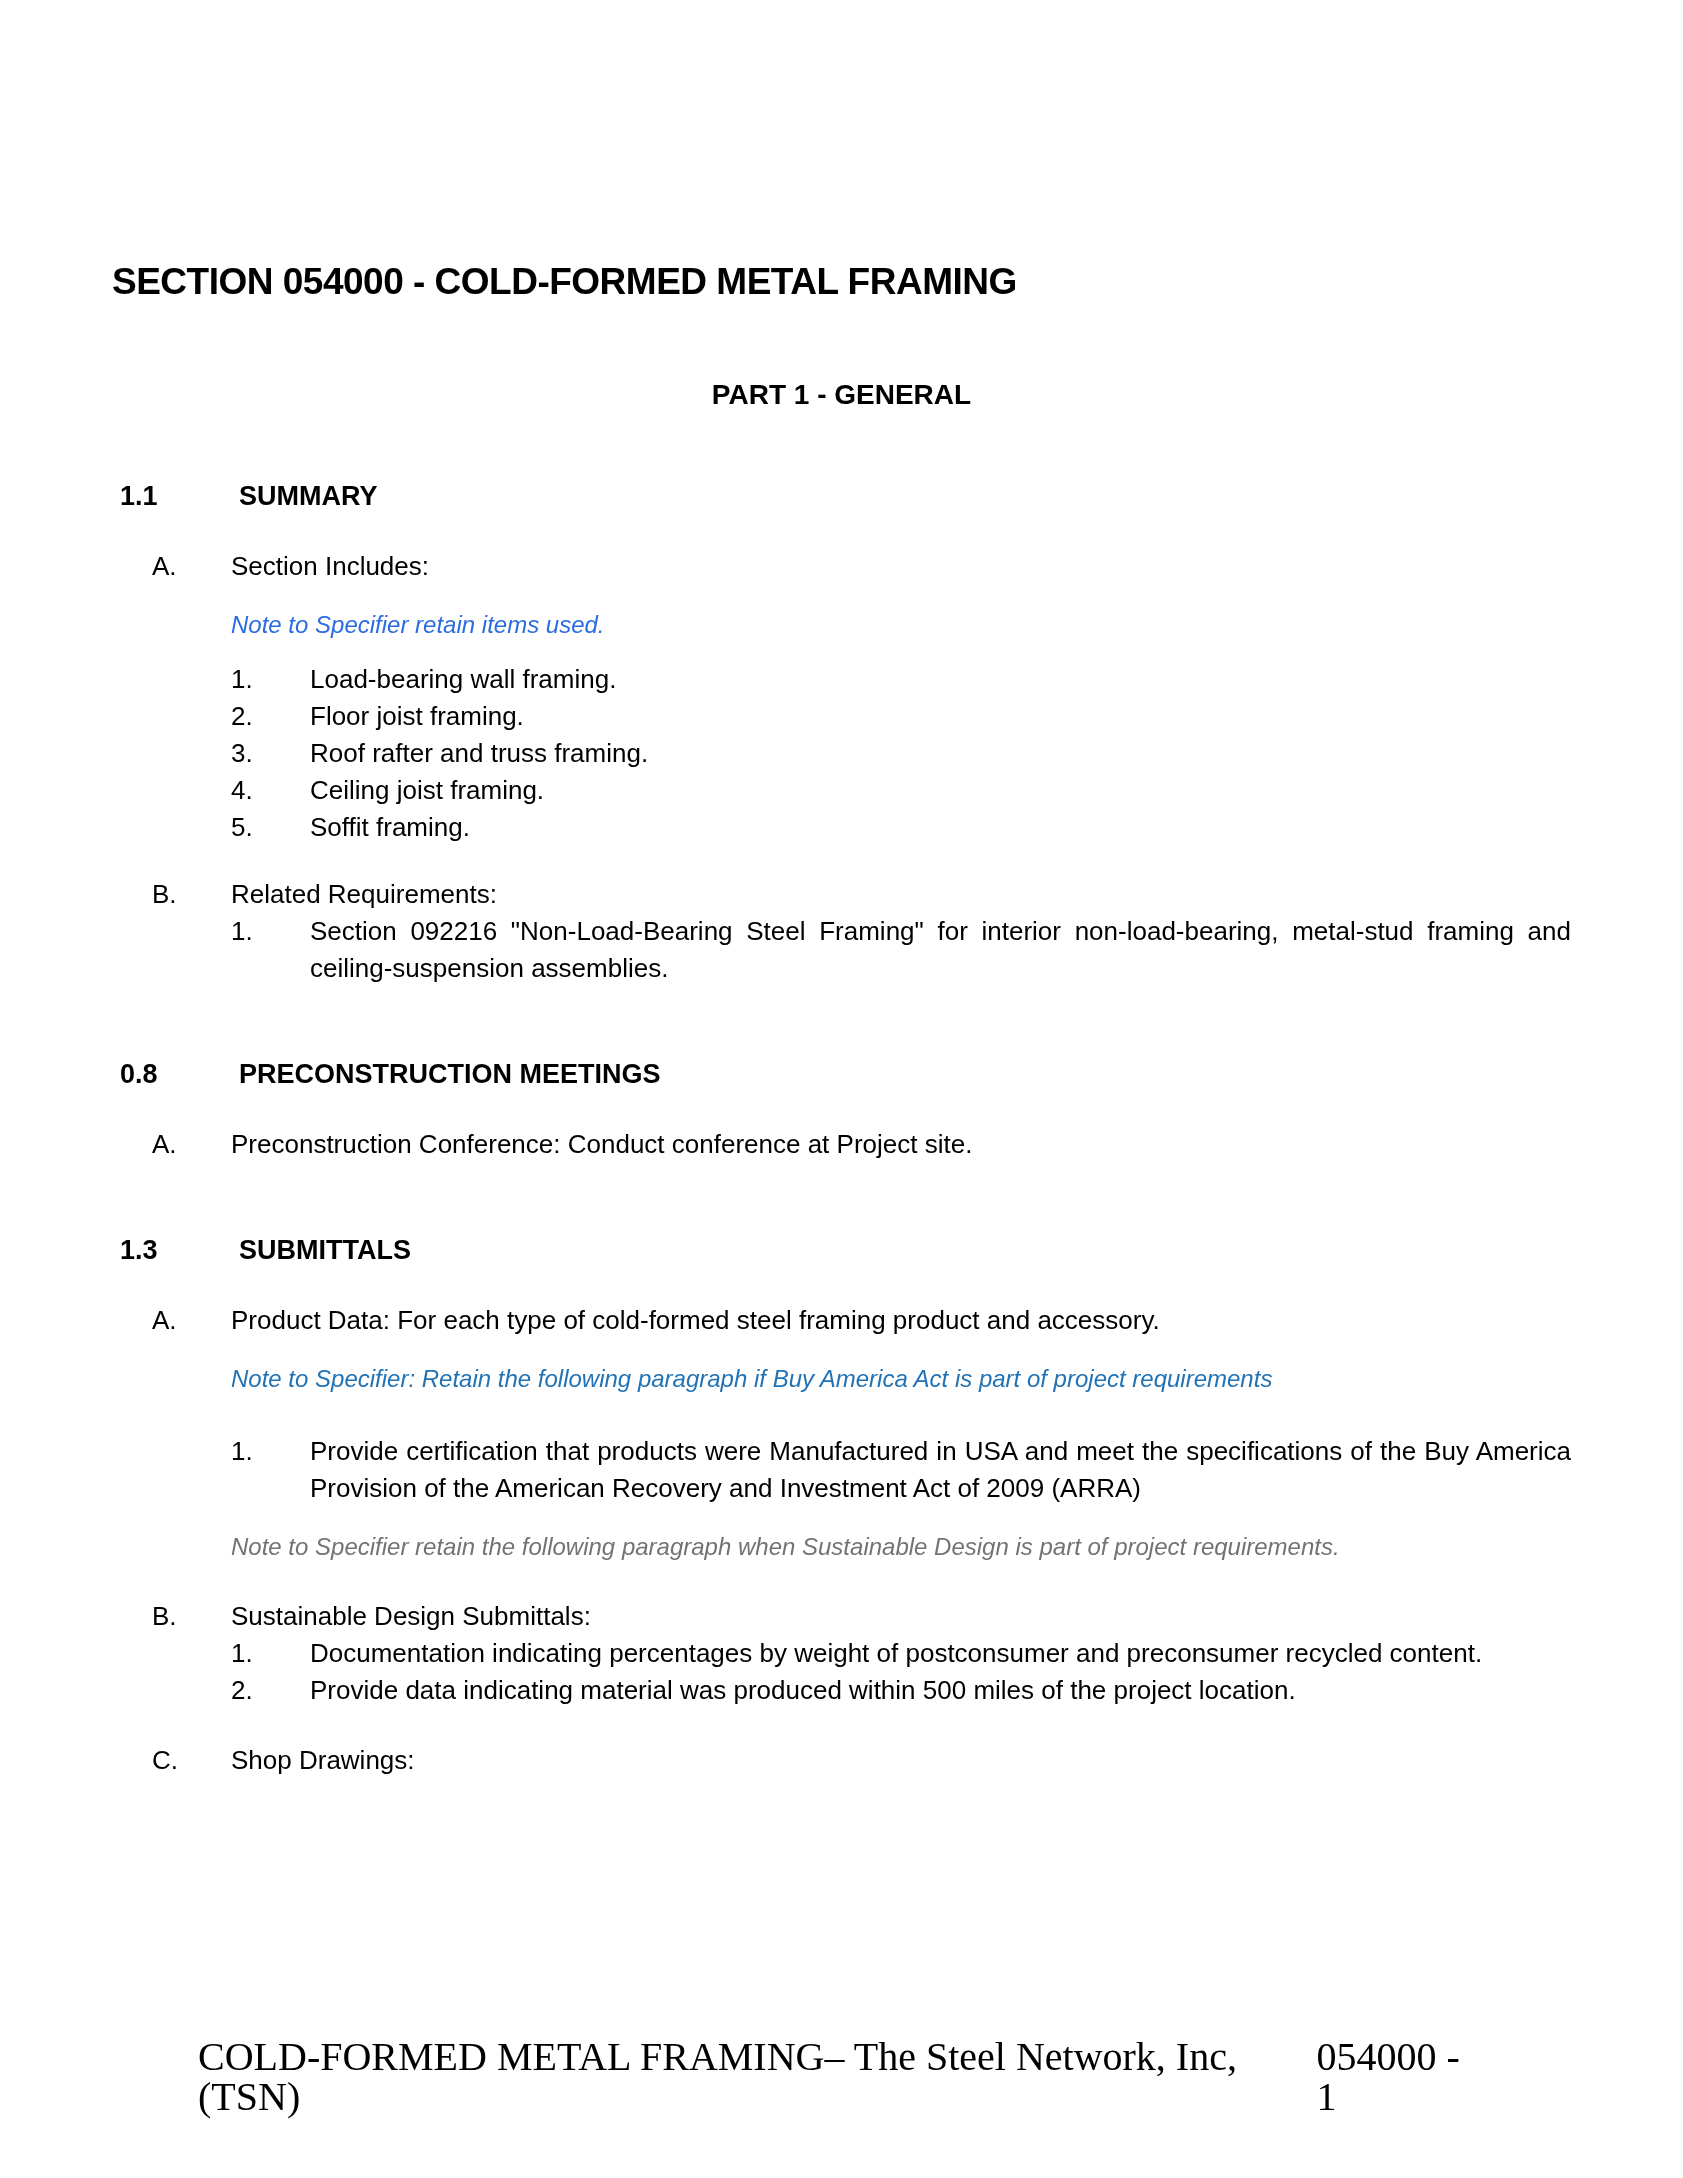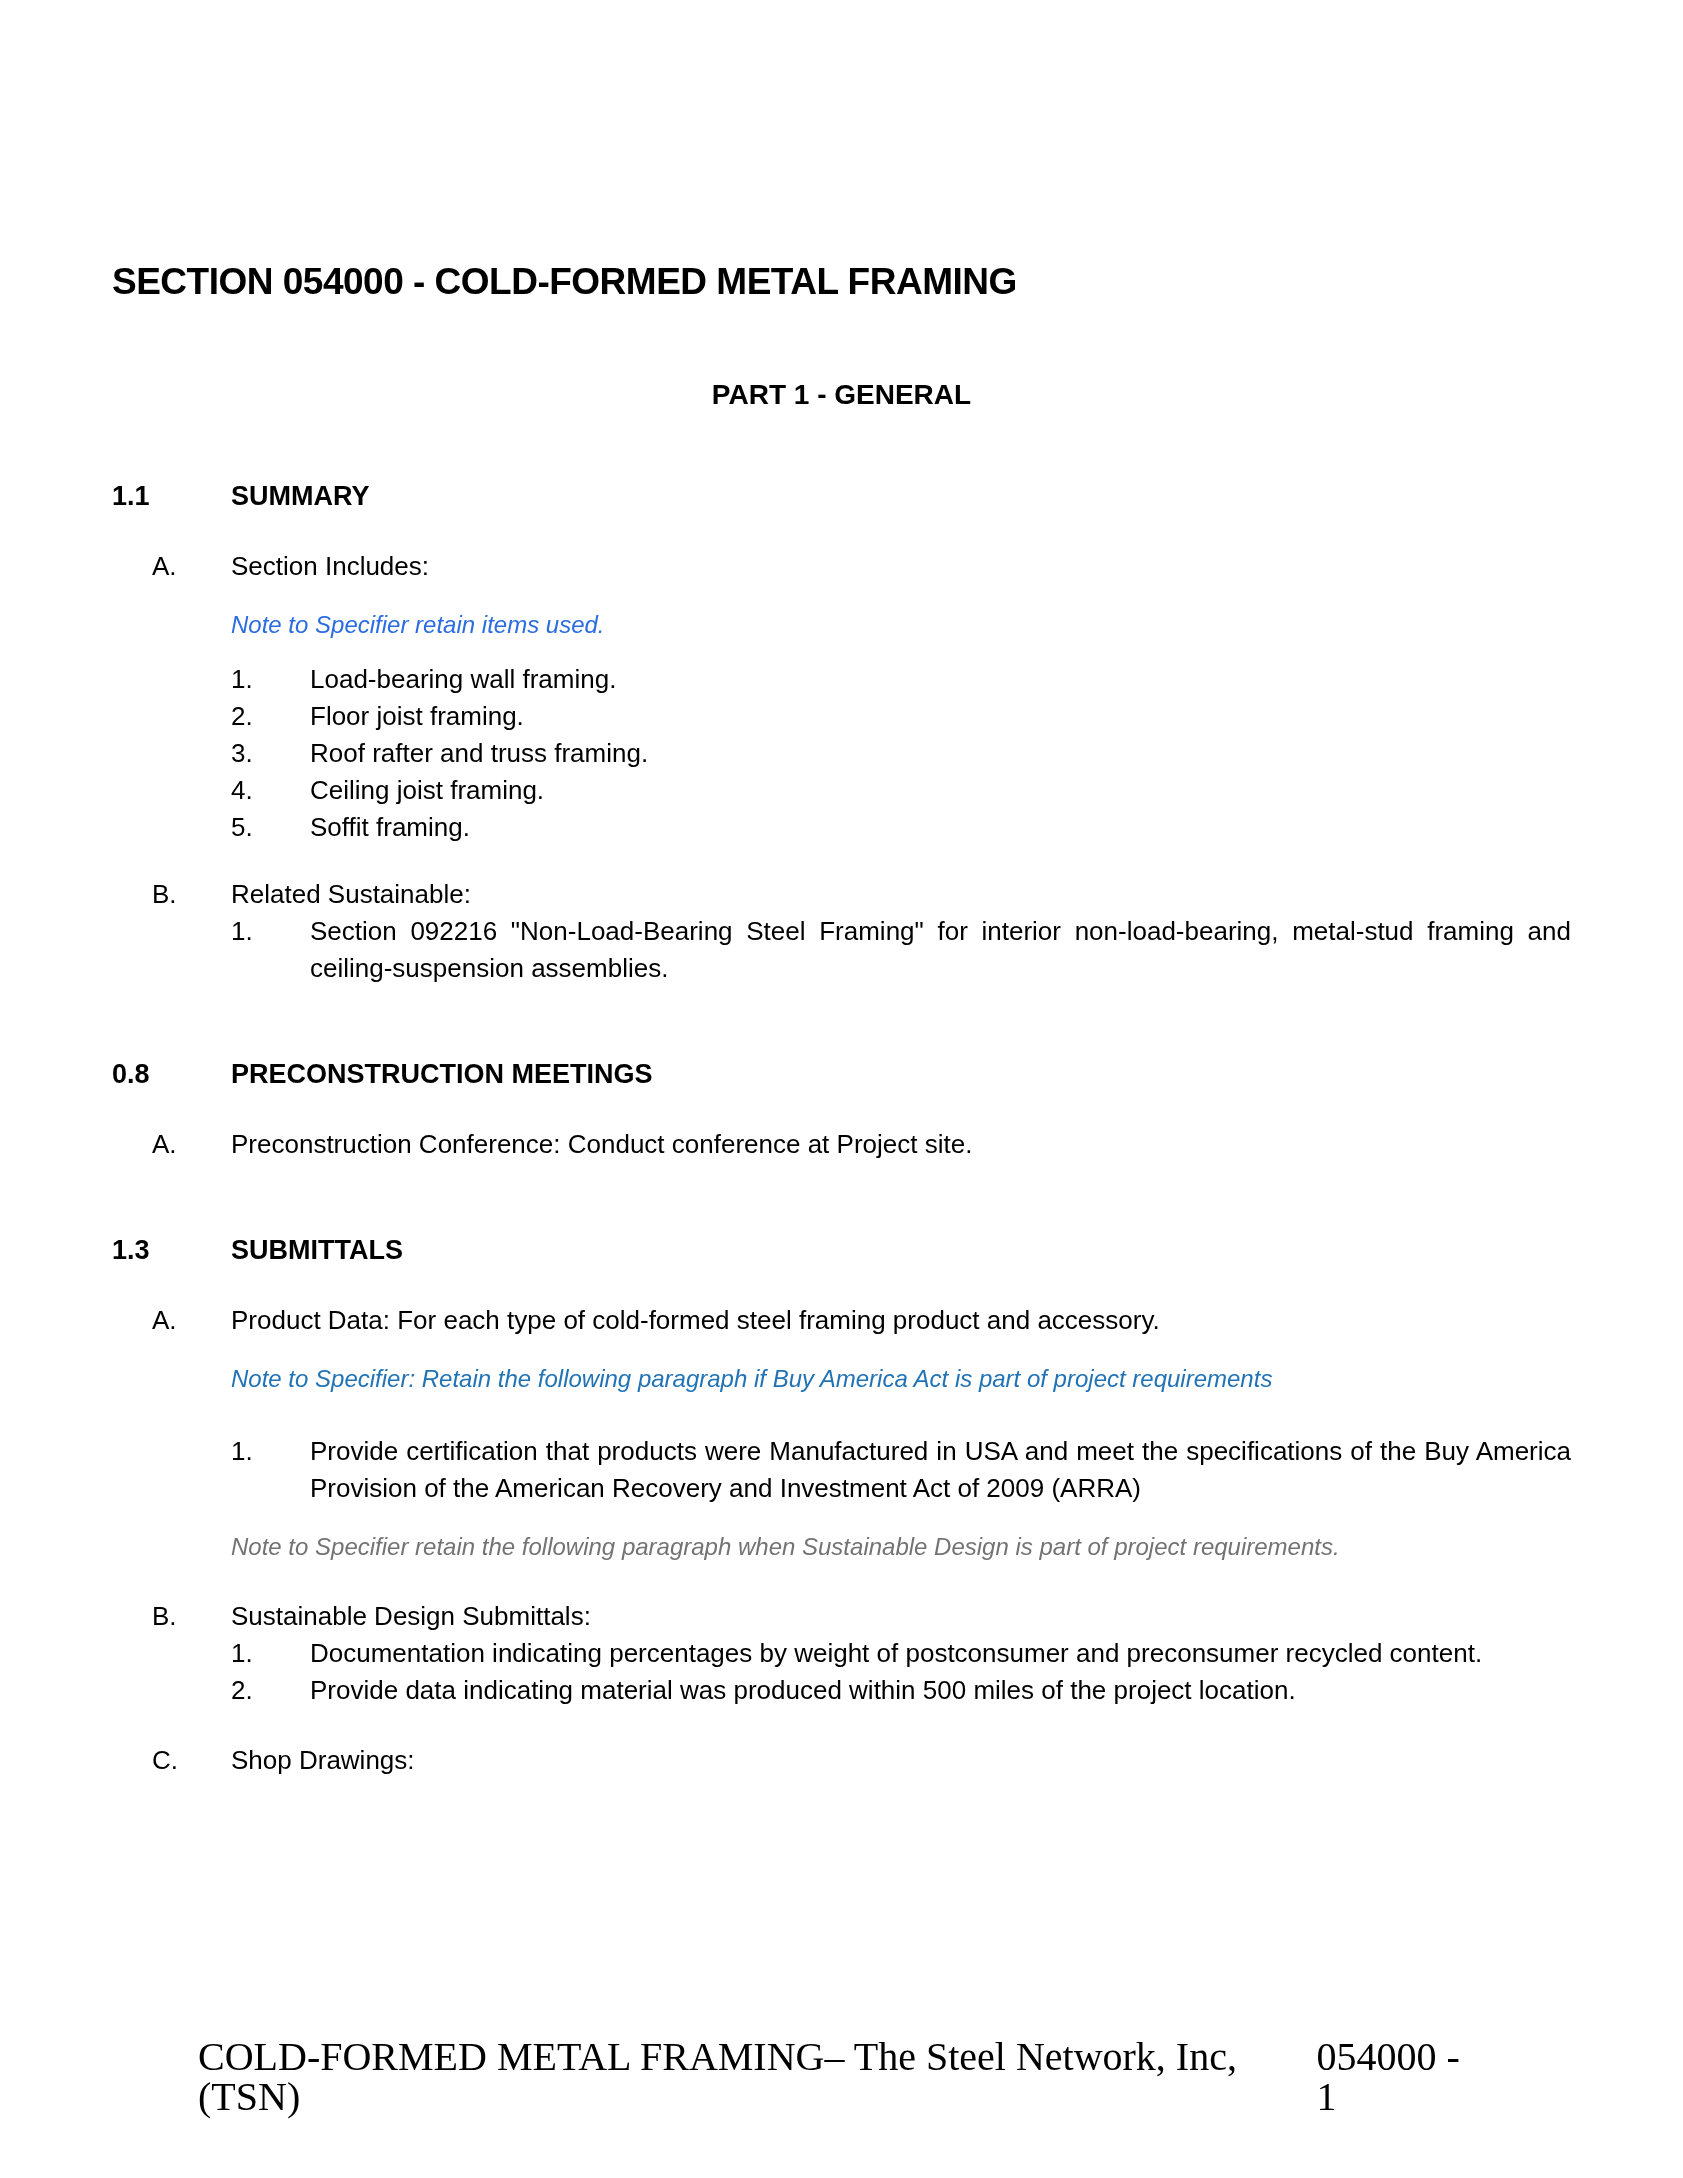--- a/index.html
+++ b/index.html
@@ -30,20 +30,21 @@
     line-height: 37px;
     text-align: center;
   }
   .sec-head {
     display: grid;
     grid-template-columns: 119px 1fr;
     margin-top: 65px;
     font-size: 27px;
     font-weight: 700;
     line-height: 37px;
+    margin-left: 8px;
   }
   .row-a {
     display: grid;
     grid-template-columns: 79px 1fr;
     padding-left: 40px;
     margin-top: 33px;
     font-size: 26px;
     line-height: 37px;
   }
   .row-n {
@@ -111,21 +112,21 @@
     <span>4.</span>
     <span>Ceiling joist framing.</span>
   </div>
   <div class="row-n">
     <span>5.</span>
     <span>Soffit framing.</span>
   </div>
 
   <div class="row-a" style="margin-top:30px">
     <span>B.</span>
-    <span>Related Sustainable:</span>
+    <span>Related Requirements:</span>
   </div>
   <div class="row-n">
     <span>1.</span>
     <span class="justify">Section 092216 "Non-Load-Bearing Steel Framing" for interior non-load-bearing, metal-stud framing and ceiling-suspension assemblies.</span>
   </div>
 
   <div class="sec-head" style="margin-top:69px">
     <span>0.8</span>
     <span>PRECONSTRUCTION MEETINGS</span>
   </div>

